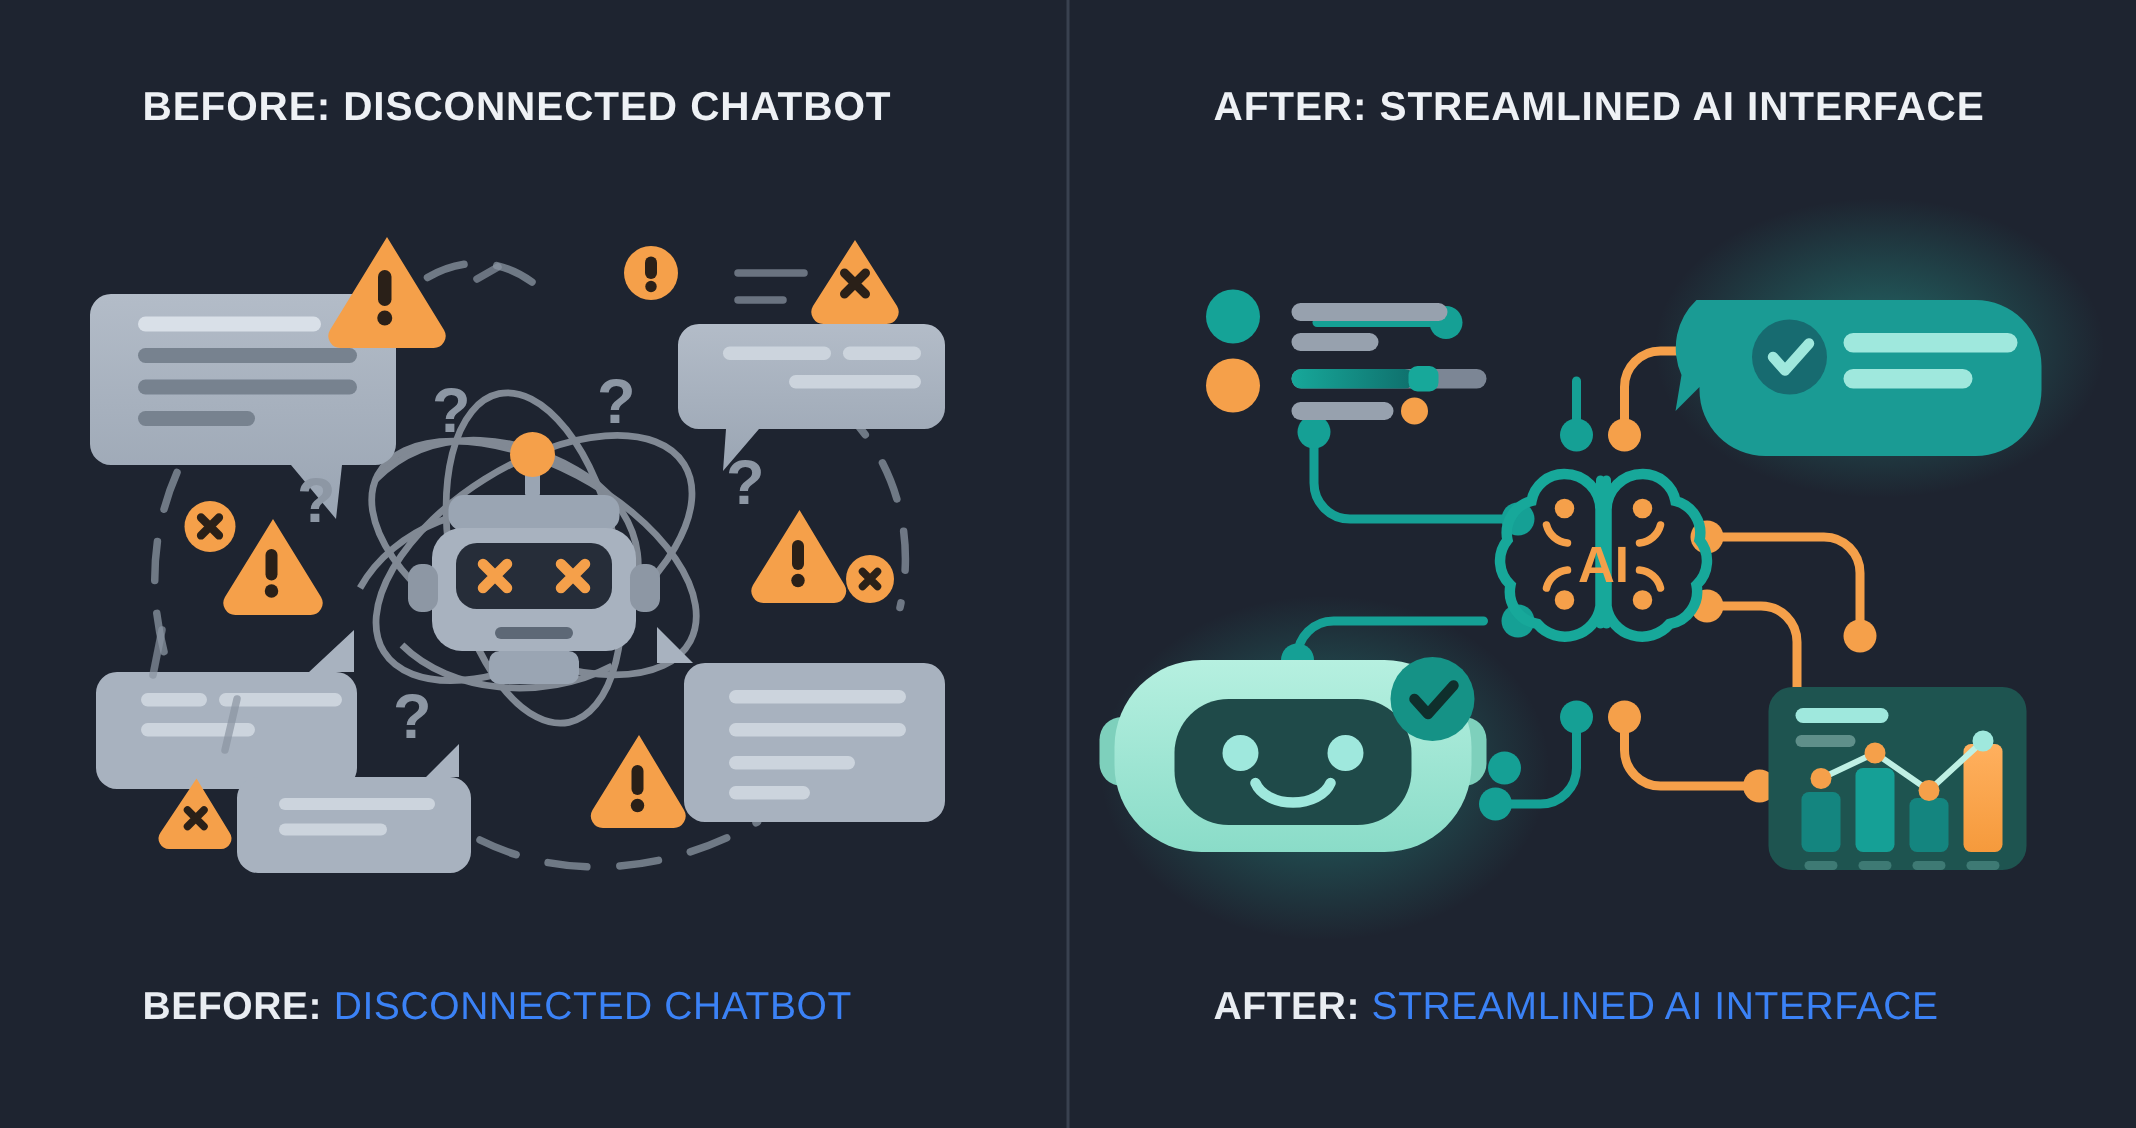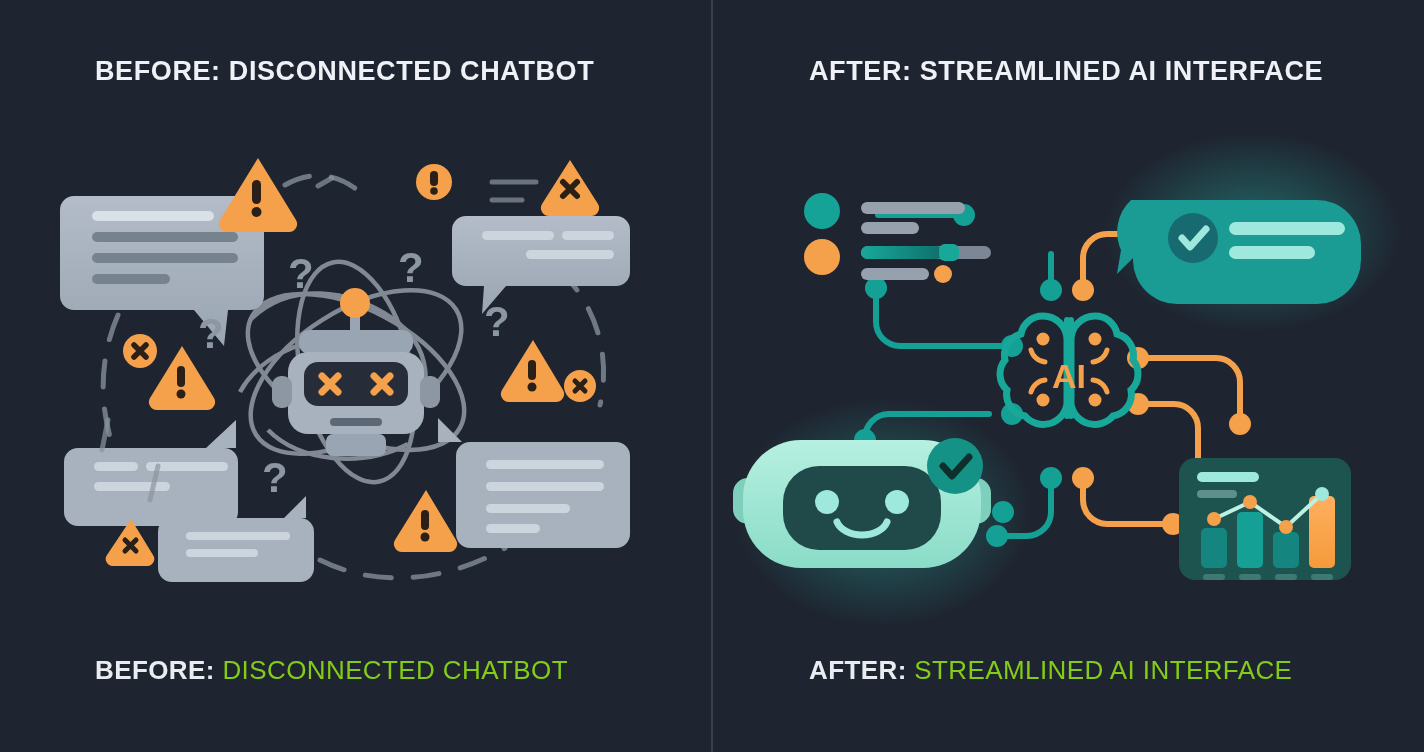--- a/index.html
+++ b/index.html
@@ -25,21 +25,21 @@
   .panel.left .head { left:95px; }
   .panel.right .head { left:96px; }
 
   .caption {
     position:absolute; top:655px; font-size:26px;
     letter-spacing:0.4px; color:#e9edf2; white-space:nowrap;
   }
   .panel.left .caption { left:95px; }
   .panel.right .caption { left:96px; }
   .caption .b { font-weight:bold; }
-  .caption .l { font-weight:300; color:#84cc16; }
+  .caption .l { font-weight:300; color:#3b82f6; }
 
   svg.art { position:absolute; left:0; top:0; width:711px; height:752px; }
 </style>
 </head>
 <body>
 
 <div class="canvas">
 
   <div class="panel left">
     <div class="head">BEFORE: DISCONNECTED CHATBOT</div>

